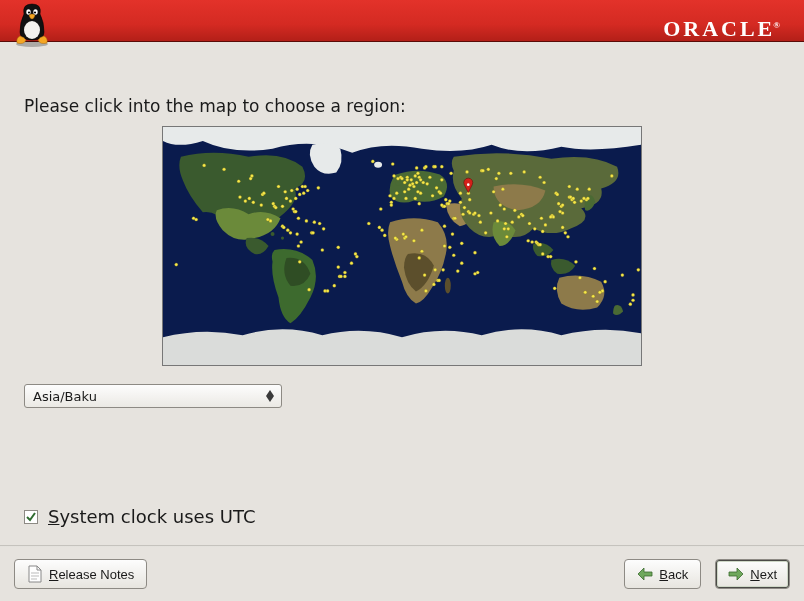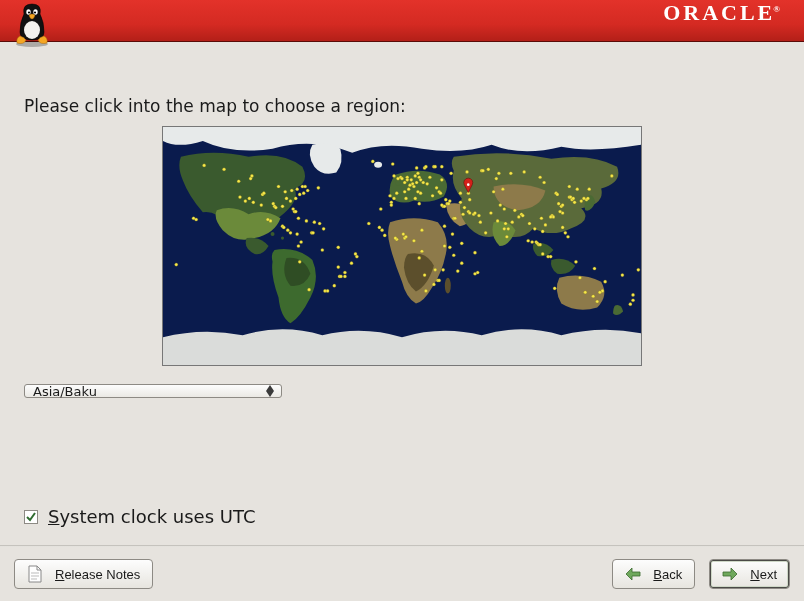--- a/index.html
+++ b/index.html
@@ -19,21 +19,21 @@
     height: 42px;
     background: linear-gradient(to bottom, #e3322a 0%, #d42a22 60%, #b31f18 100%);
     border-bottom: 1px solid #5a0c08;
   }
   .header-inner {
     position: absolute;
     right: 24px;
     top: 0;
     height: 42px;
     display: flex;
-    align-items: flex-start;
+    align-items: flex-end;
   }
   .oracle-logo {
     color: #fff;
     font-family: Georgia, "Times New Roman", serif;
     font-weight: 600;
     font-size: 22px;
     letter-spacing: 3px;
   }
   .oracle-logo sup {
     font-size: 9px;
@@ -69,21 +69,21 @@
     position: relative;
     cursor: crosshair;
   }
   .map-svg { display: block; width: 100%; height: 100%; }
   .tz-select {
     margin-top: 18px;
     display: inline-flex;
     align-items: center;
     gap: 4px;
     width: 258px;
-    height: 14px;
+    height: 24px;
     background: linear-gradient(to bottom, #fdfdfd, #ebe9e4);
     border: 1px solid #8d8a84;
     border-radius: 3px;
     padding: 0 4px 0 8px;
     position: relative;
   }
   .tz-select .label {
     flex: 1;
   }
   .tz-select .stepper {
@@ -124,21 +124,21 @@
     position: absolute;
     left: 0; right: 0; bottom: 0;
     height: 54px;
     display: flex;
     align-items: center;
     padding: 0 14px;
   }
   .btn {
     display: inline-flex;
     align-items: center;
-    gap: 12px;
+    gap: 6px;
     height: 30px;
     padding: 0 12px;
     background: linear-gradient(to bottom, #fdfdfd, #e7e5df);
     border: 1px solid #8d8a84;
     border-radius: 4px;
     font-size: 13px;
     color: #1a1a1a;
     cursor: pointer;
   }
   .btn.default {

